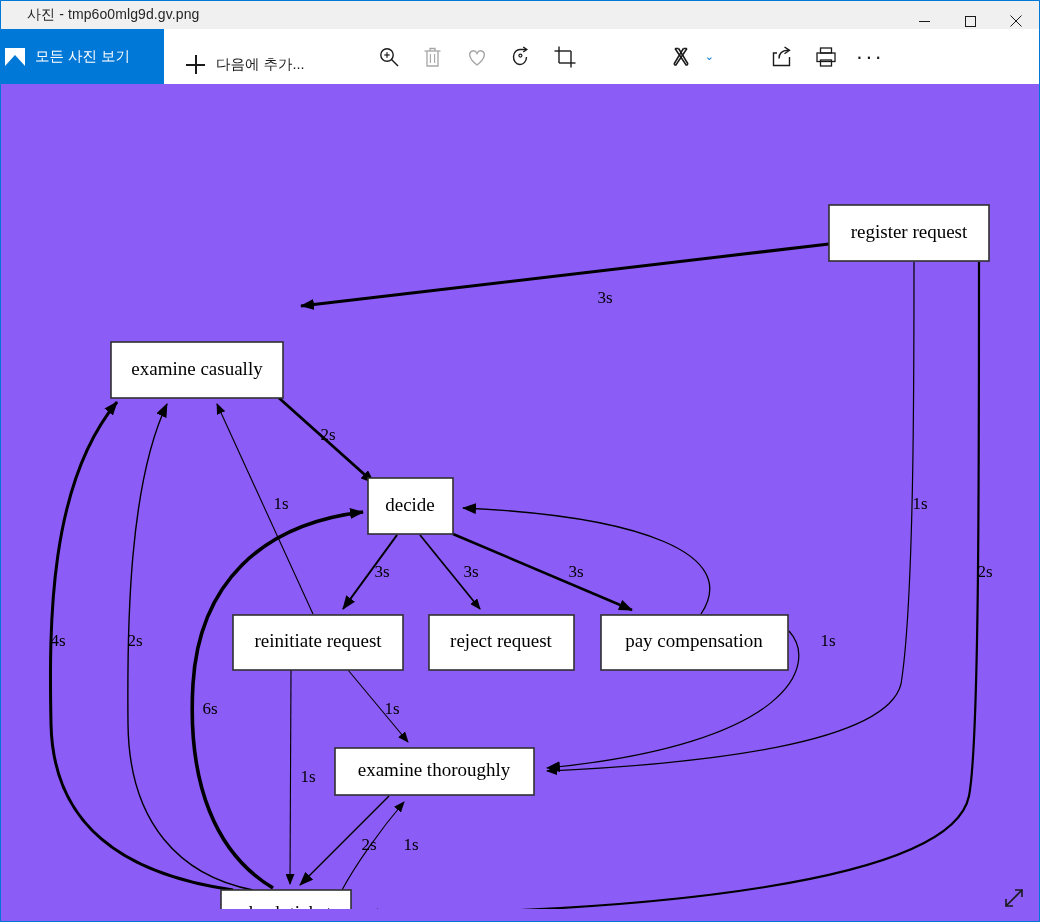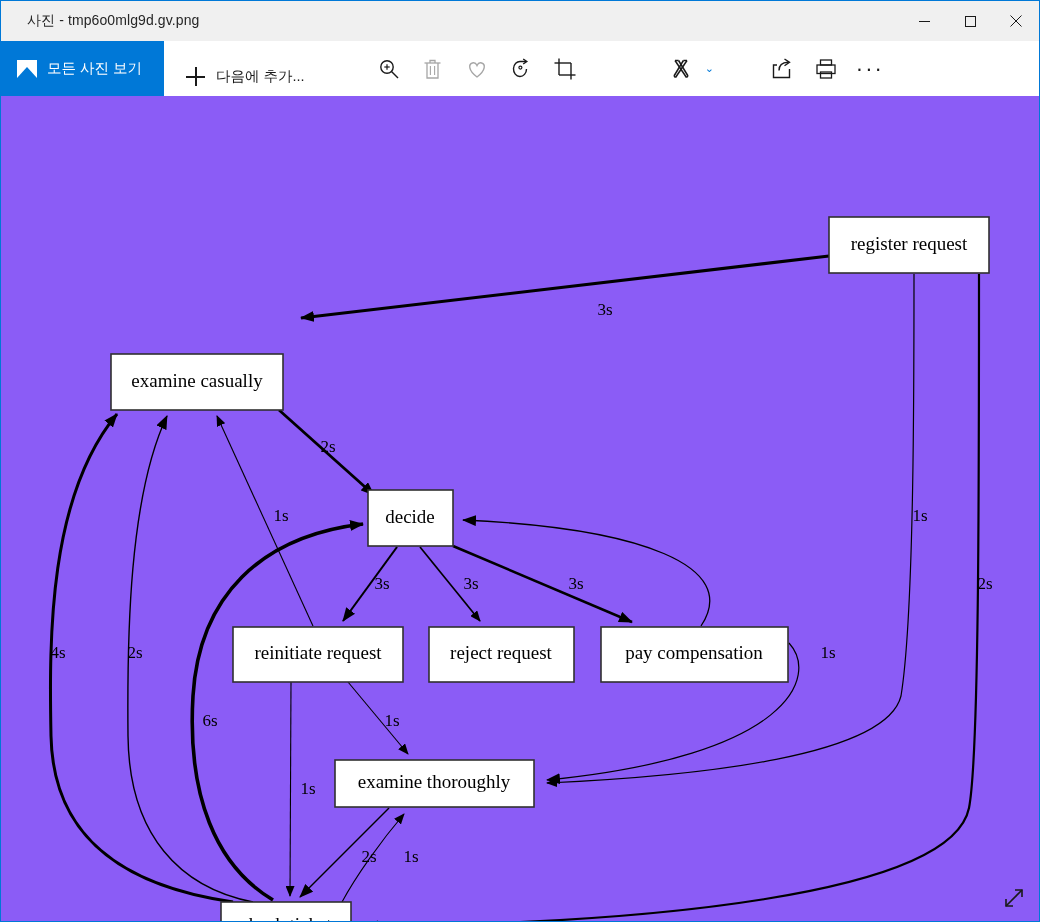--- a/index.html
+++ b/index.html
@@ -19,21 +19,21 @@
     width: 1040px;
     height: 922px;
     box-sizing: border-box;
     border: 1px solid #0078d7;
     background: #ffffff;
     display: flex;
     flex-direction: column;
   }
   
   #titlebar {
-    height: 40px;
+    height: 28px;
     background: #f0f0f0;
     display: flex;
     align-items: center;
     flex: 0 0 auto;
     position: relative;
   }
   #title-text {
     margin-left: 26px;
     font-size: 14px;
     color: #262626;
@@ -63,21 +63,21 @@
     align-items: stretch;
     flex: 0 0 auto;
     position: relative;
   }
   #view-all-photos {
     width: 163px;
     background: #0078d7;
     color: #ffffff;
     display: flex;
     align-items: center;
-    padding-left: 16px;
+    padding-left: 4px;
     box-sizing: border-box;
     gap: 10px;
   }
   #view-all-photos .label {
     font-size: 14.5px;
     white-space: nowrap;
   }
   .photo-glyph {
     width: 20px; height: 18px;
     background: #ffffff;

